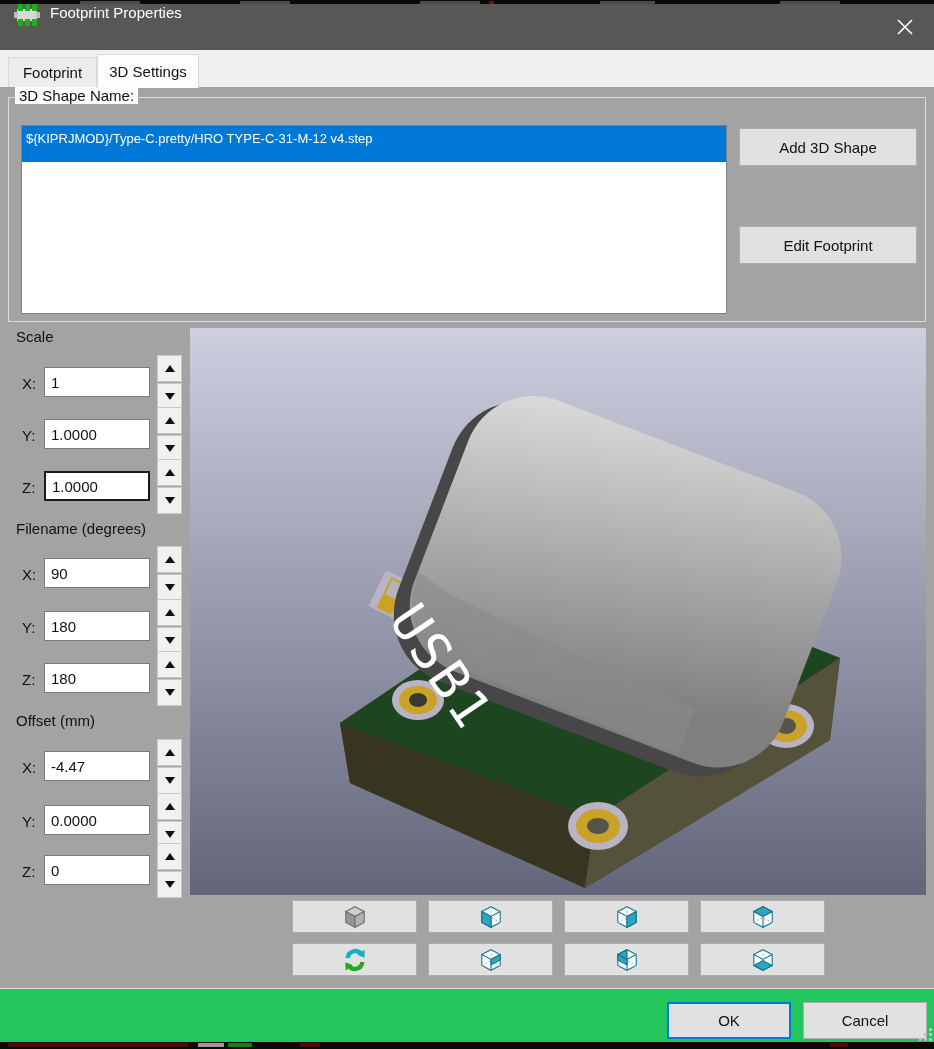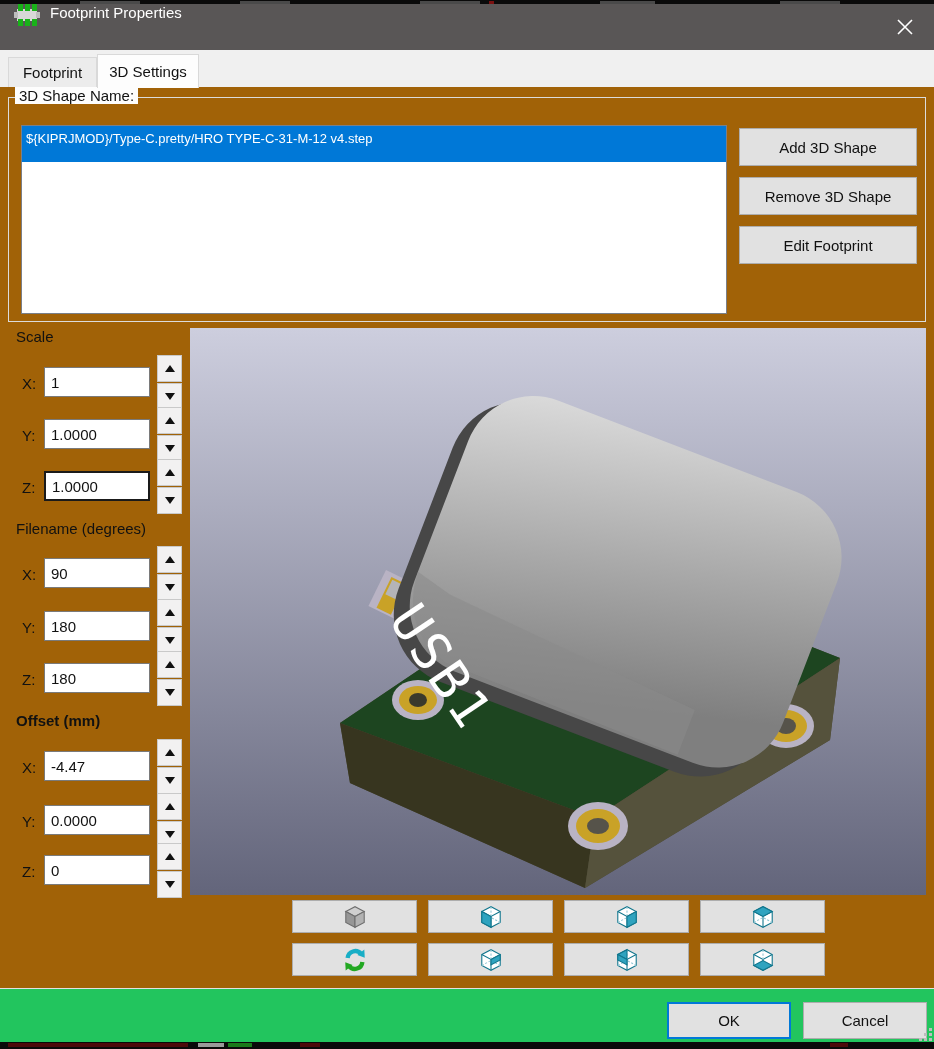--- a/index.html
+++ b/index.html
@@ -20,21 +20,21 @@
 
   
   .tabbar{position:absolute;left:8px;top:54px;height:33px;}
   .tab{position:absolute;top:3px;height:30px;box-sizing:border-box;border:1px solid #d9d9d9;border-bottom:none;
        background:#ececec;font-size:15px;color:#111;display:flex;align-items:center;justify-content:center;padding:0 10px;}
   .tab.active{top:0;height:34px;background:#fdfdfd;z-index:2;}
   .tab-props{left:0;width:89px;}
   .tab-3d{left:89px;width:102px;}
 
   
-  .page{position:absolute;left:0;top:87px;width:934px;height:901px;background:#a16207;}
+  .page{position:absolute;left:0;top:87px;width:934px;height:901px;background:#a3a3a3;}
 
   
   .groupbox{position:absolute;left:8px;top:10px;width:918px;height:225px;border:1px solid #dcdcdc;box-sizing:border-box;}
   .groupbox .legend{position:absolute;top:-11px;left:6px;background:#fdfdfd;padding:0 4px;font-size:15px;color:#111;}
   .shape-list{position:absolute;left:12px;top:27px;width:706px;height:189px;background:#ffffff;border:1px solid #7a7f88;box-sizing:border-box;overflow:hidden;}
   .shape-item{height:36px;line-height:25px;font-size:13px;padding-left:4px;white-space:nowrap;}
   .shape-item.selected{background:#0078d7;color:#ffffff;}
 
   
   .side-btn{position:absolute;left:739px;width:178px;height:38px;background:#e1e1e1;border:1px solid #adadad;
@@ -112,21 +112,20 @@
   <div class="page">
 
     <div class="groupbox">
       <span class="legend">3D Shape Name:</span>
       <div class="shape-list">
         <div class="shape-item selected">${KIPRJMOD}/Type-C.pretty/HRO  TYPE-C-31-M-12 v4.step</div>
       </div>
     </div>
 
     <div class="side-btn" style="top:41px;">Add 3D Shape</div>
-    <div class="side-btn" style="top:90px;">Remove 3D Shape</div>
     <div class="side-btn" style="top:139px;">Edit Footprint</div>
 
     <div class="sect-label" style="top:241px;">Scale</div>
     <div class="spinrow" style="top:268px;">
       <span class="axis">X:</span>
       <input value="1" style="">
       <div class="spin">
         <div class="spbtn up">
             <i class="tri-up"></i>
           </div>
@@ -191,21 +190,21 @@
       <div class="spin">
         <div class="spbtn up">
             <i class="tri-up"></i>
           </div>
         <div class="spbtn down">
             <i class="tri-down"></i>
           </div>
       </div>
     </div>
 
-    <div class="sect-label" style="top:625px;font-weight:bold;">Offset (mm)</div>
+    <div class="sect-label" style="top:625px;">Offset (mm)</div>
     <div class="spinrow" style="top:652px;">
       <span class="axis">X:</span>
       <input value="-4.47" style="">
       <div class="spin">
         <div class="spbtn up">
             <i class="tri-up"></i>
           </div>
         <div class="spbtn down">
             <i class="tri-down"></i>
           </div>

